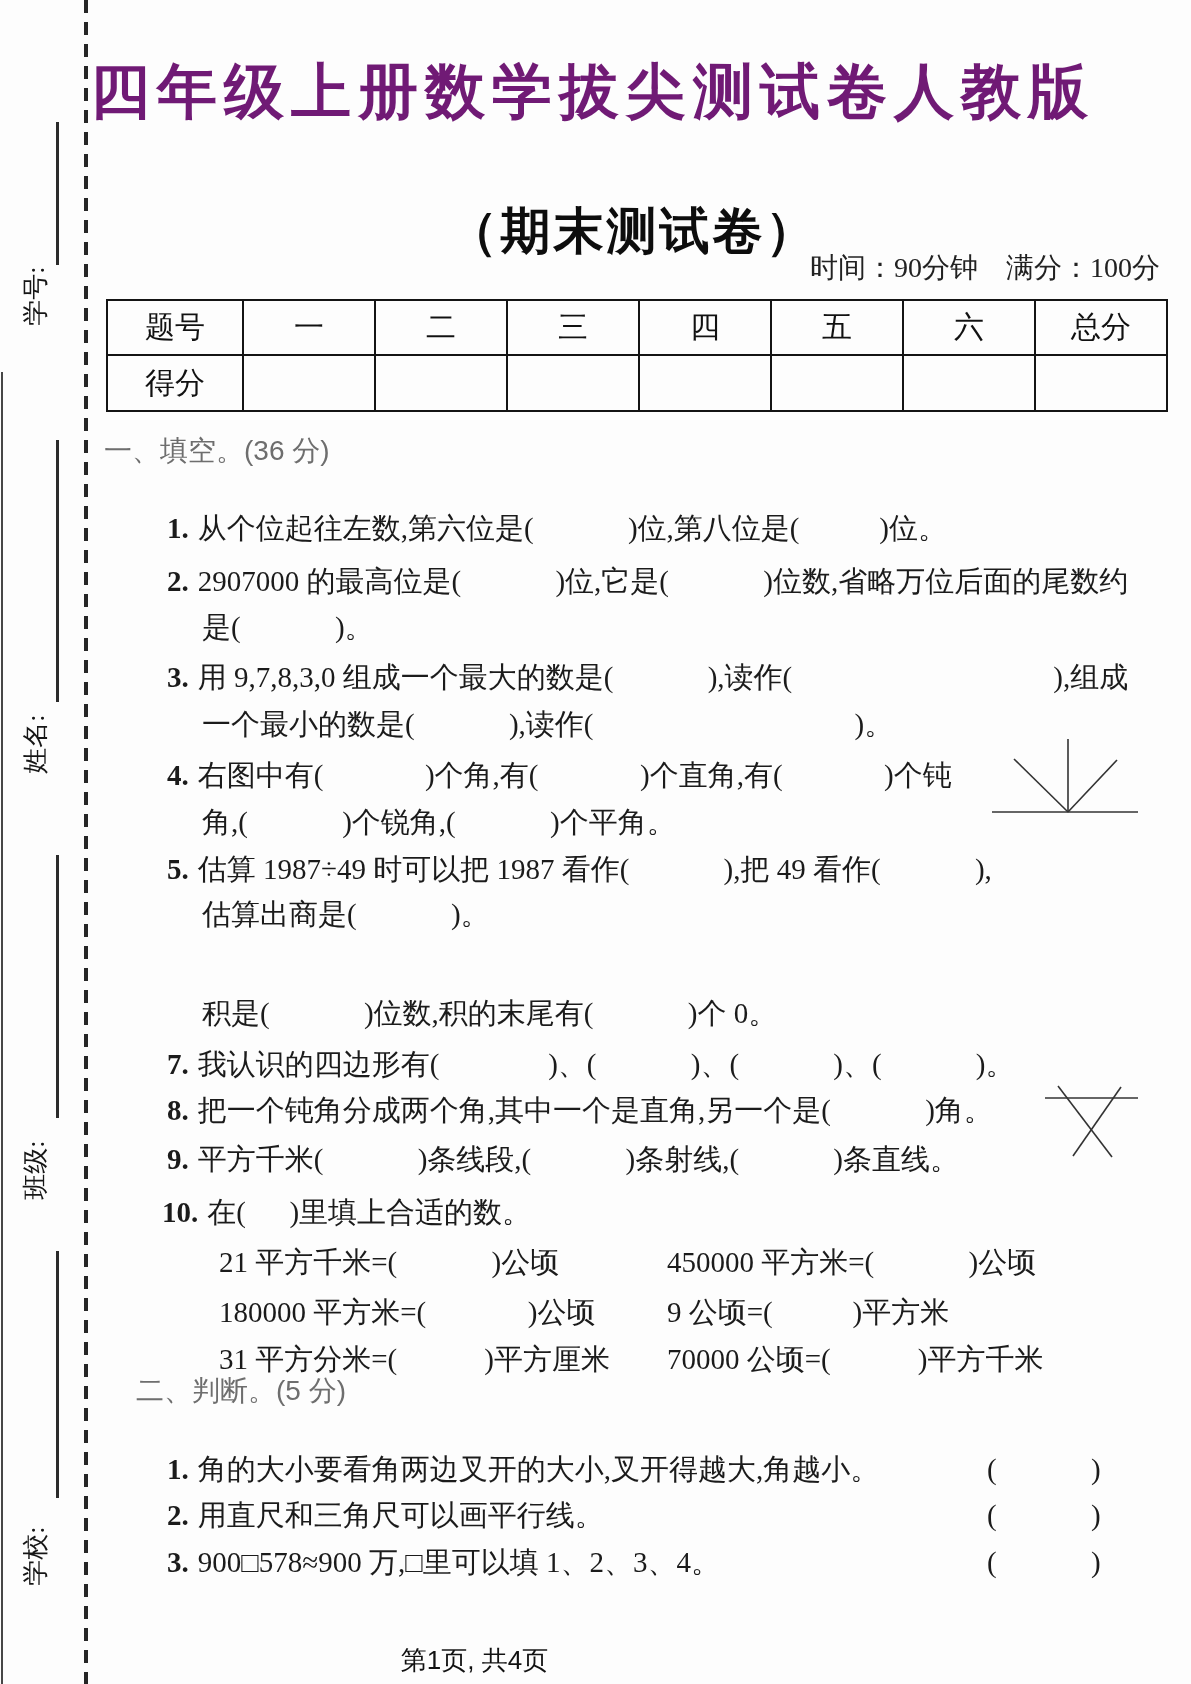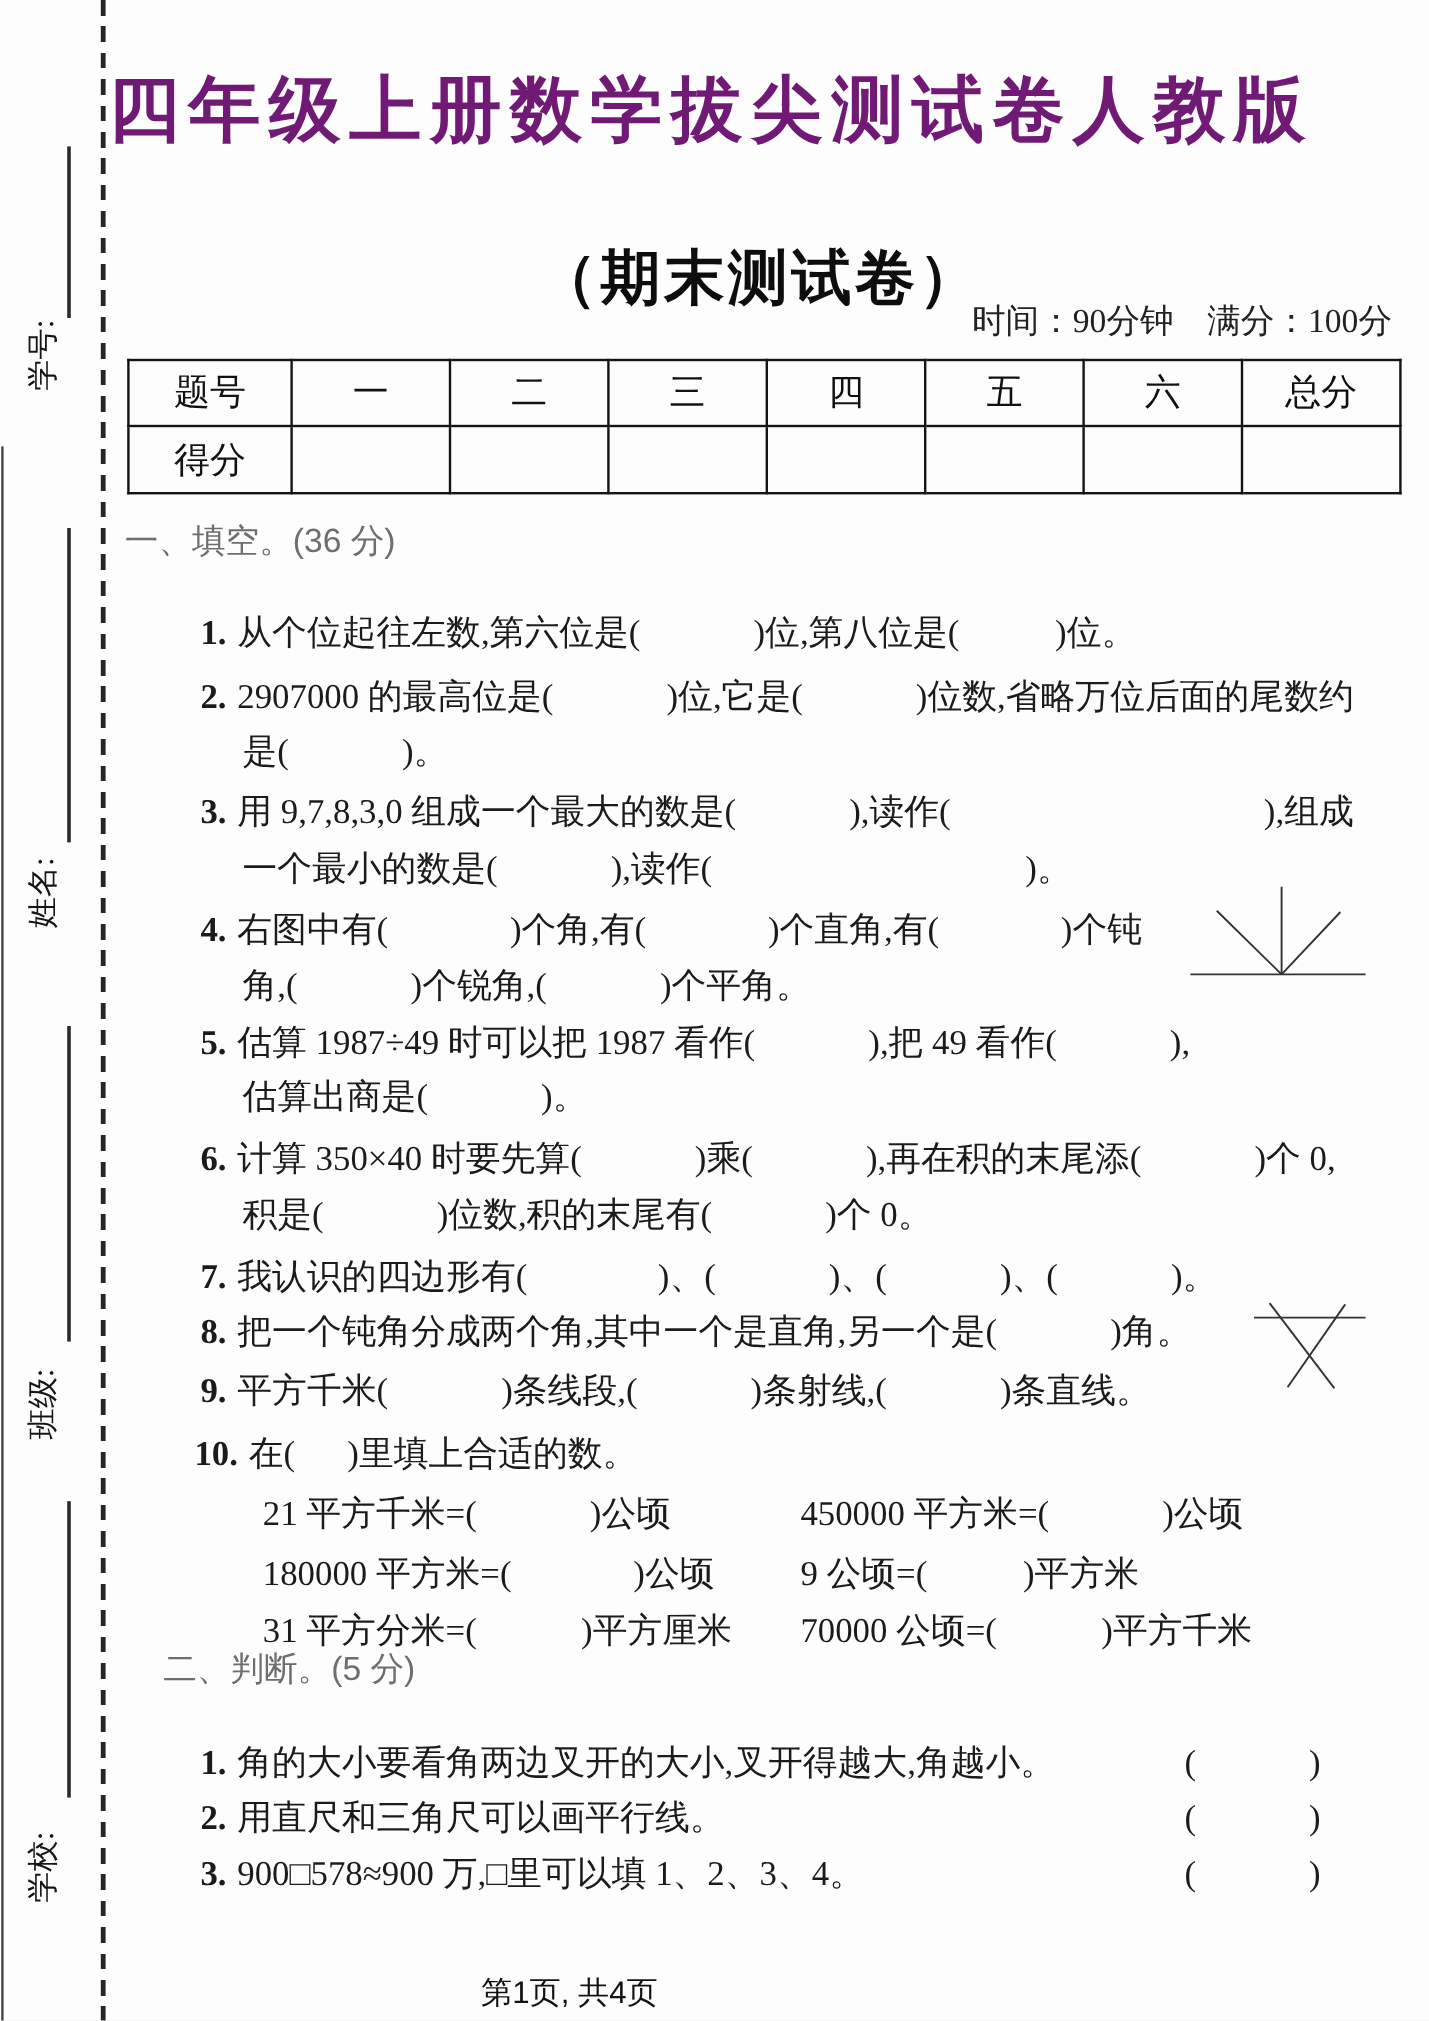--- a/index.html
+++ b/index.html
@@ -154,23 +154,20 @@
     <line x1="83" y1="82" x2="132" y2="30" stroke="#333" stroke-width="1.6"></line>
   </svg>
 
   <div class="line" style="top:820px;">
     <span class="qnum">5.</span><span>估算 1987÷49 时可以把 1987 看作(             ),把 49 看作(             ),</span>
   </div>
   <div class="line cont" style="top:865px;">
     <span>估算出商是(             )。</span>
   </div>
 
-  <div class="line" style="top:917px;">
-    <span class="qnum">6.</span><span>计算 350×40 时要先算(             )乘(             ),再在积的末尾添(             )个 0,</span>
-  </div>
   <div class="line cont" style="top:964px;text-align:center;">
     <span>积是(             )位数,积的末尾有(             )个 0。</span>
   </div>
 
   <div class="line" style="top:1015px;">
     <span class="qnum">7.</span><span>我认识的四边形有(               )、(             )、(             )、(             )。</span>
   </div>
 
   <div class="line" style="top:1061px;">
     <span class="qnum">8.</span><span>把一个钝角分成两个角,其中一个是直角,另一个是(             )角。</span>

